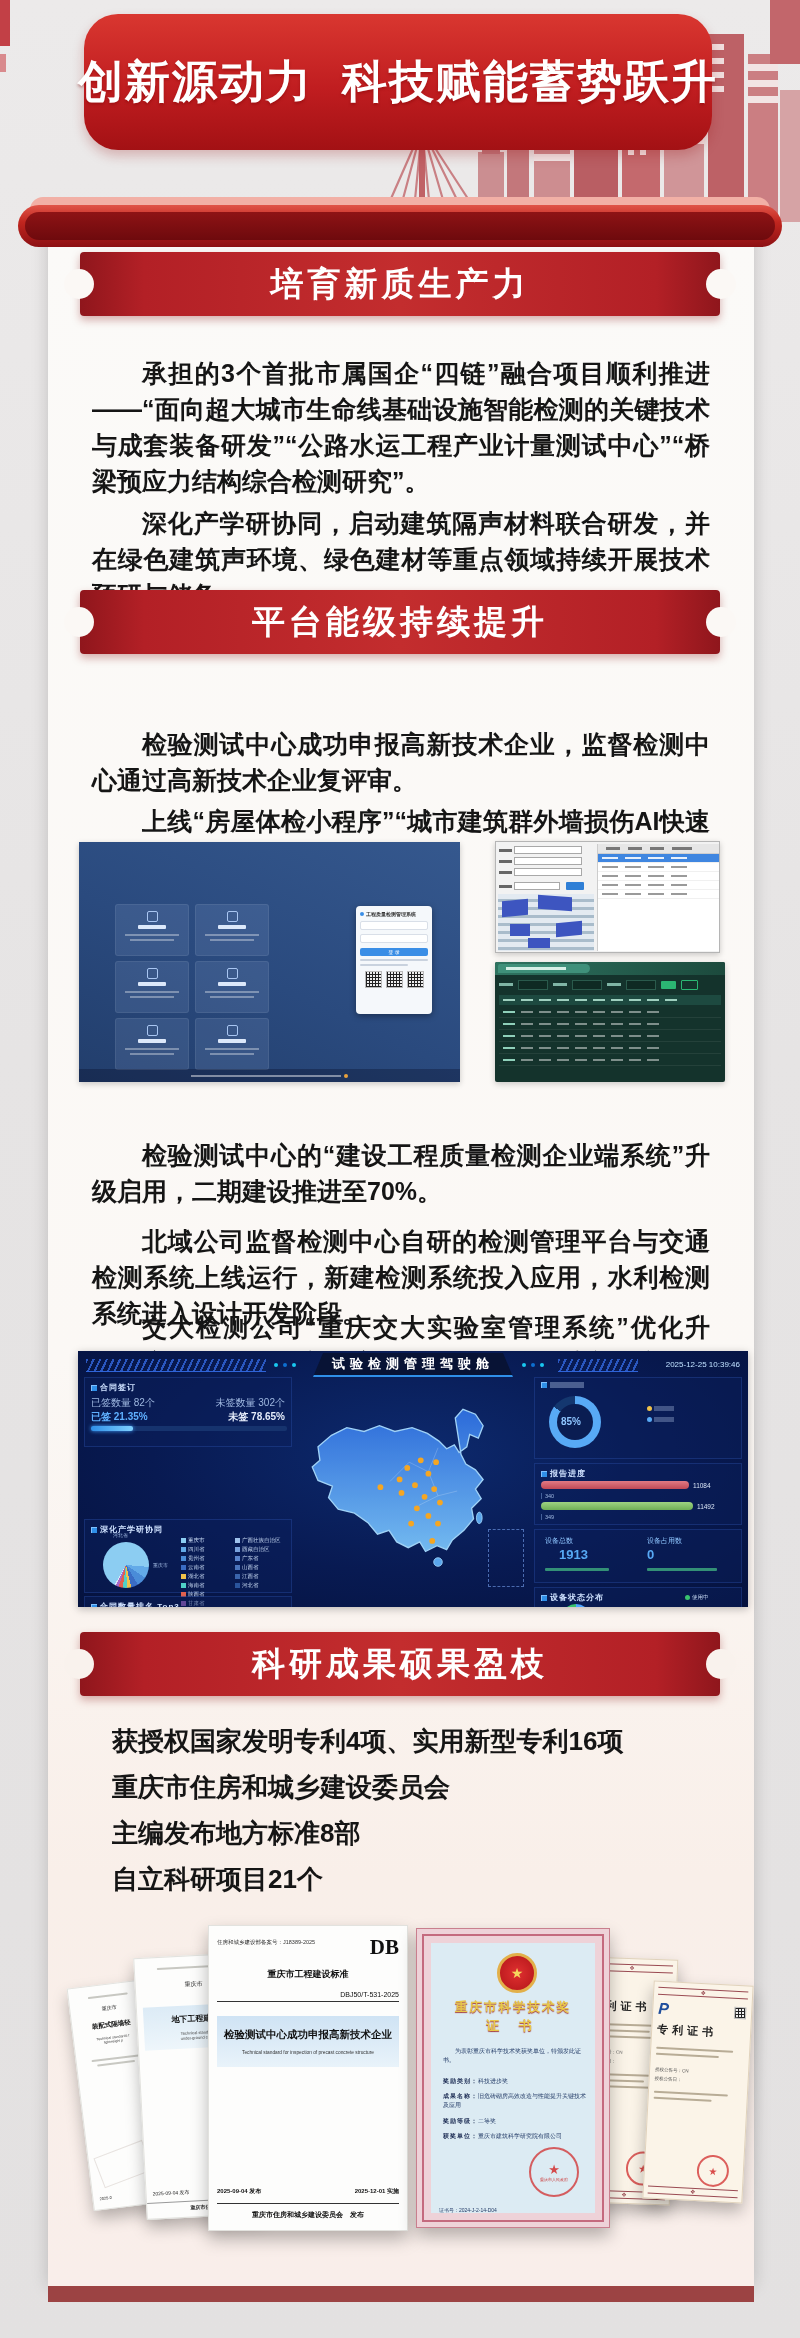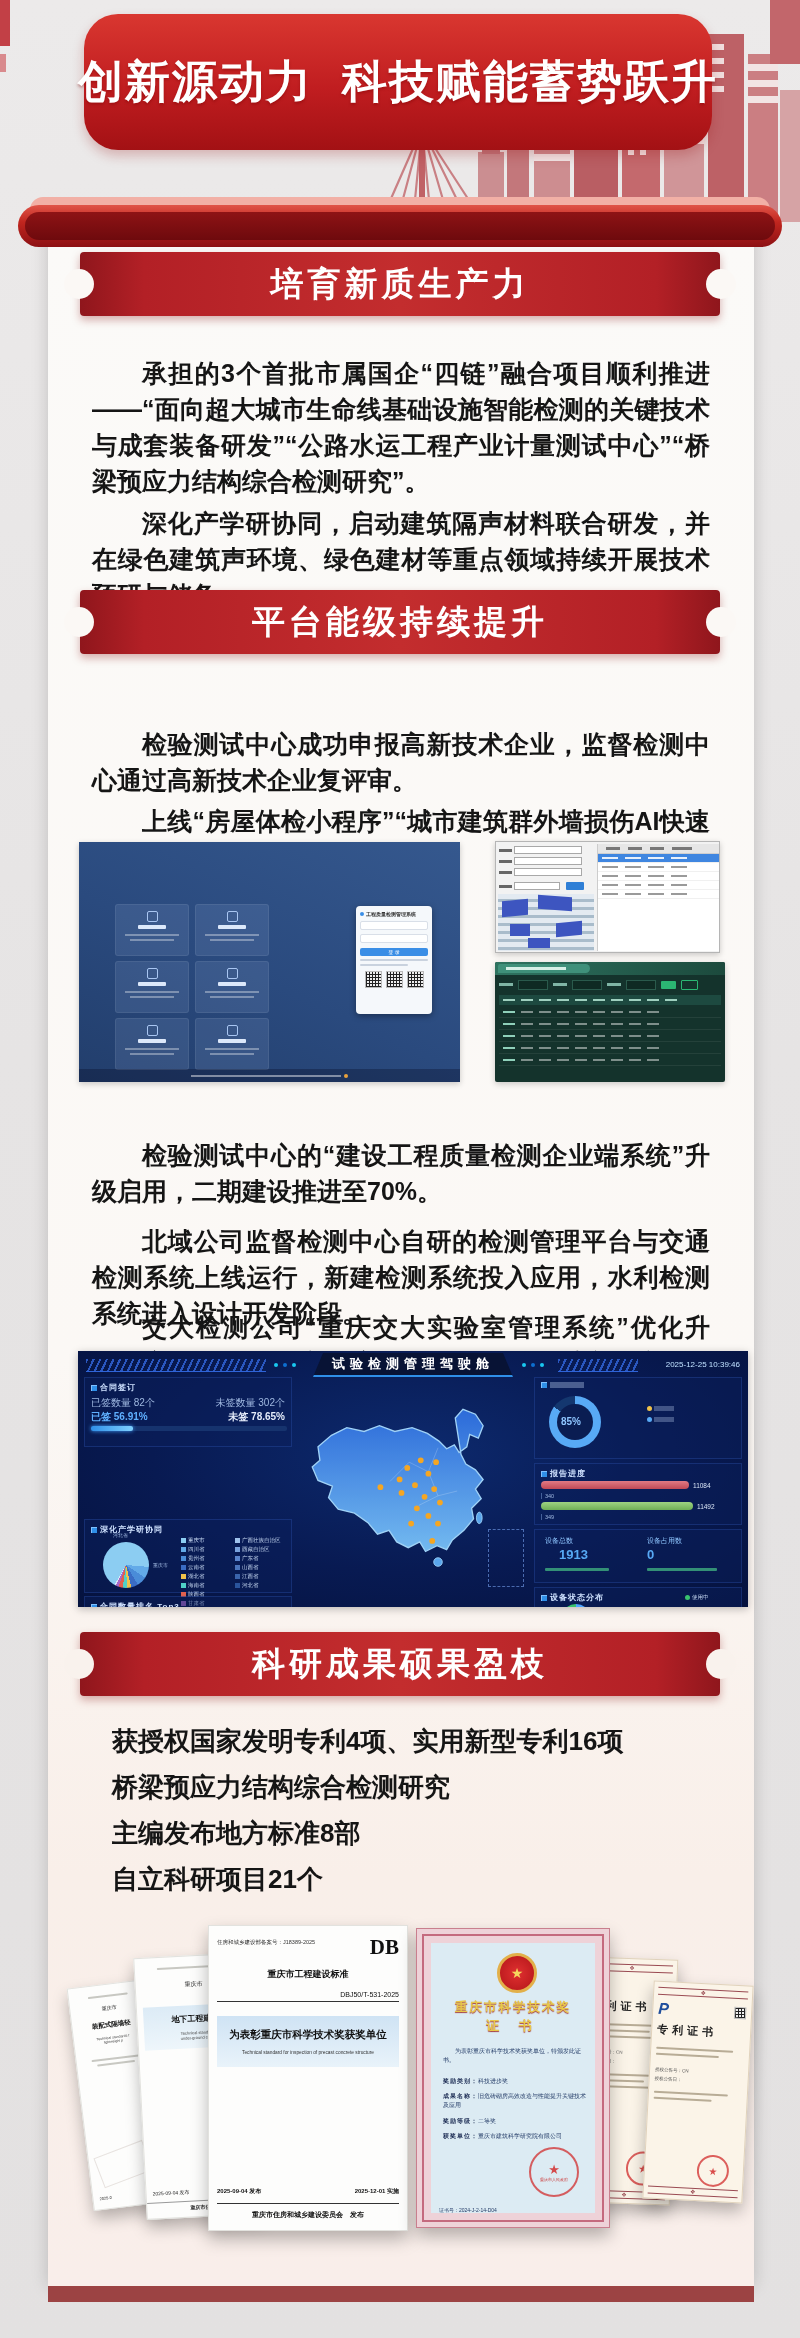--- a/index.html
+++ b/index.html
@@ -471,21 +471,21 @@
     <div class="dtitle">试验检测管理驾驶舱</div>
     <div class="dtime">2025-12-25 10:39:46</div>
 
     <div class="dpanel" style="left:6px;top:26px;width:208px;height:70px;">
       <div class="ptit">
           <i></i>
           <span>合同签订</span>
         </div>
       <div class="dtxt" style="left:6px;top:18px;">已签数量 82个</div>
       <div class="dtxt" style="right:6px;top:18px;">未签数量 302个</div>
-      <div class="dtxt" style="left:6px;top:32px;color:#5fb0ff;font-weight:700;">已签 56.91%</div>
+      <div class="dtxt" style="left:6px;top:32px;color:#5fb0ff;font-weight:700;">已签 21.35%</div>
       <div class="dtxt" style="right:6px;top:32px;color:#e4ecfa;font-weight:700;">未签 78.65%</div>
       <div class="track" style="left:6px;top:48px;width:196px;">
         <div class="fill" style="width:21.35%;"></div>
       </div>
     </div>
 
 
     <div class="dpanel" style="left:6px;top:168px;width:208px;height:74px;">
       <div class="ptit">
           <i></i>
@@ -655,21 +655,21 @@
            background:conic-gradient(#4da3ff 0 40%,#f0c24a 40% 55%,#39c26e 55% 100%);"></div>
     </div>
   </div>
 
   <div class="ribbon" style="top:1632px;">
     <i class="l" style="background:#f9f2ed;"></i>
       <i class="r" style="background:#f9f2ed;"></i>
     <span>科研成果硕果盈枝</span>
   </div>
   <div class="li" style="top:1724px;">获授权国家发明专利4项、实用新型专利16项</div>
-  <div class="li" style="top:1770px;">桥梁预应力结构综合检测研究</div>
+  <div class="li" style="top:1770px;">重庆市住房和城乡建设委员会</div>
   <div class="li" style="top:1816px;">主编发布地方标准8部</div>
   <div class="li" style="top:1862px;">自立科研项目21个</div>
 
   <div class="cert cwhite" style="left:80px;top:1983px;width:80px;height:224px;transform:rotate(-7deg);z-index:8;padding:8px 5px;">
     <div class="cline" style="width:60%;margin:2px auto;"></div>
     <div style="font-size:5px;color:#333;text-align:center;margin-top:8px;">重庆市</div>
     <div style="font-size:6.5px;font-weight:700;color:#111;text-align:center;margin-top:10px;">装配式隔墙轻</div>
     <div style="font-size:3.5px;color:#444;text-align:center;margin-top:6px;">Technical standards f</div>
     <div style="font-size:3.5px;color:#444;text-align:center;">lightweight p</div>
     <div class="cline" style="width:70%;margin:14px auto 2px;"></div>
@@ -691,21 +691,21 @@
   </div>
 
   <div class="cert cwhite" style="left:208px;top:1925px;width:200px;height:306px;z-index:10;padding:9px 8px;">
     <div style="display:flex;justify-content:space-between;align-items:flex-start;">
       <span style="font-size:5.5px;color:#333;margin-top:4px;">住房和城乡建设部备案号：J18389-2025</span>
       <b style="font-size:21px;color:#111;font-family:'Liberation Serif','DejaVu Serif',serif;">DB</b>
     </div>
     <div style="font-size:9px;font-weight:700;color:#111;text-align:center;margin-top:8px;">重庆市工程建设标准</div>
     <div style="font-size:7px;color:#111;text-align:right;margin-top:10px;border-bottom:1px solid #333;padding-bottom:3px;">DBJ50/T-531-2025</div>
     <div style="margin-top:14px;background:linear-gradient(180deg,#cfe3f4,#e9f3fa);padding:12px 4px;">
-      <div style="font-size:10.5px;font-weight:700;color:#111;text-align:center;">为表彰重庆市科学技术奖获奖单位</div>
+      <div style="font-size:10.5px;font-weight:700;color:#111;text-align:center;">检验测试中心成功申报高新技术企业</div>
       <div style="font-size:4.8px;color:#333;text-align:center;margin-top:8px;">Technical standard for inspection of precast concrete structure</div>
     </div>
     <div style="position:absolute;left:8px;right:8px;bottom:34px;display:flex;justify-content:space-between;font-size:6px;font-weight:700;color:#111;">
       <span>2025-09-04  发布</span>
       <span>2025-12-01  实施</span>
     </div>
     <div style="position:absolute;left:8px;right:8px;bottom:10px;text-align:center;font-size:7px;font-weight:700;color:#111;border-top:1px solid #333;padding-top:6px;">重庆市住房和城乡建设委员会　发布</div>
   </div>
 
   <div class="cert patent" style="left:582px;top:1958px;width:92px;height:246px;transform:rotate(2deg);z-index:8;padding:6px 5px;">

